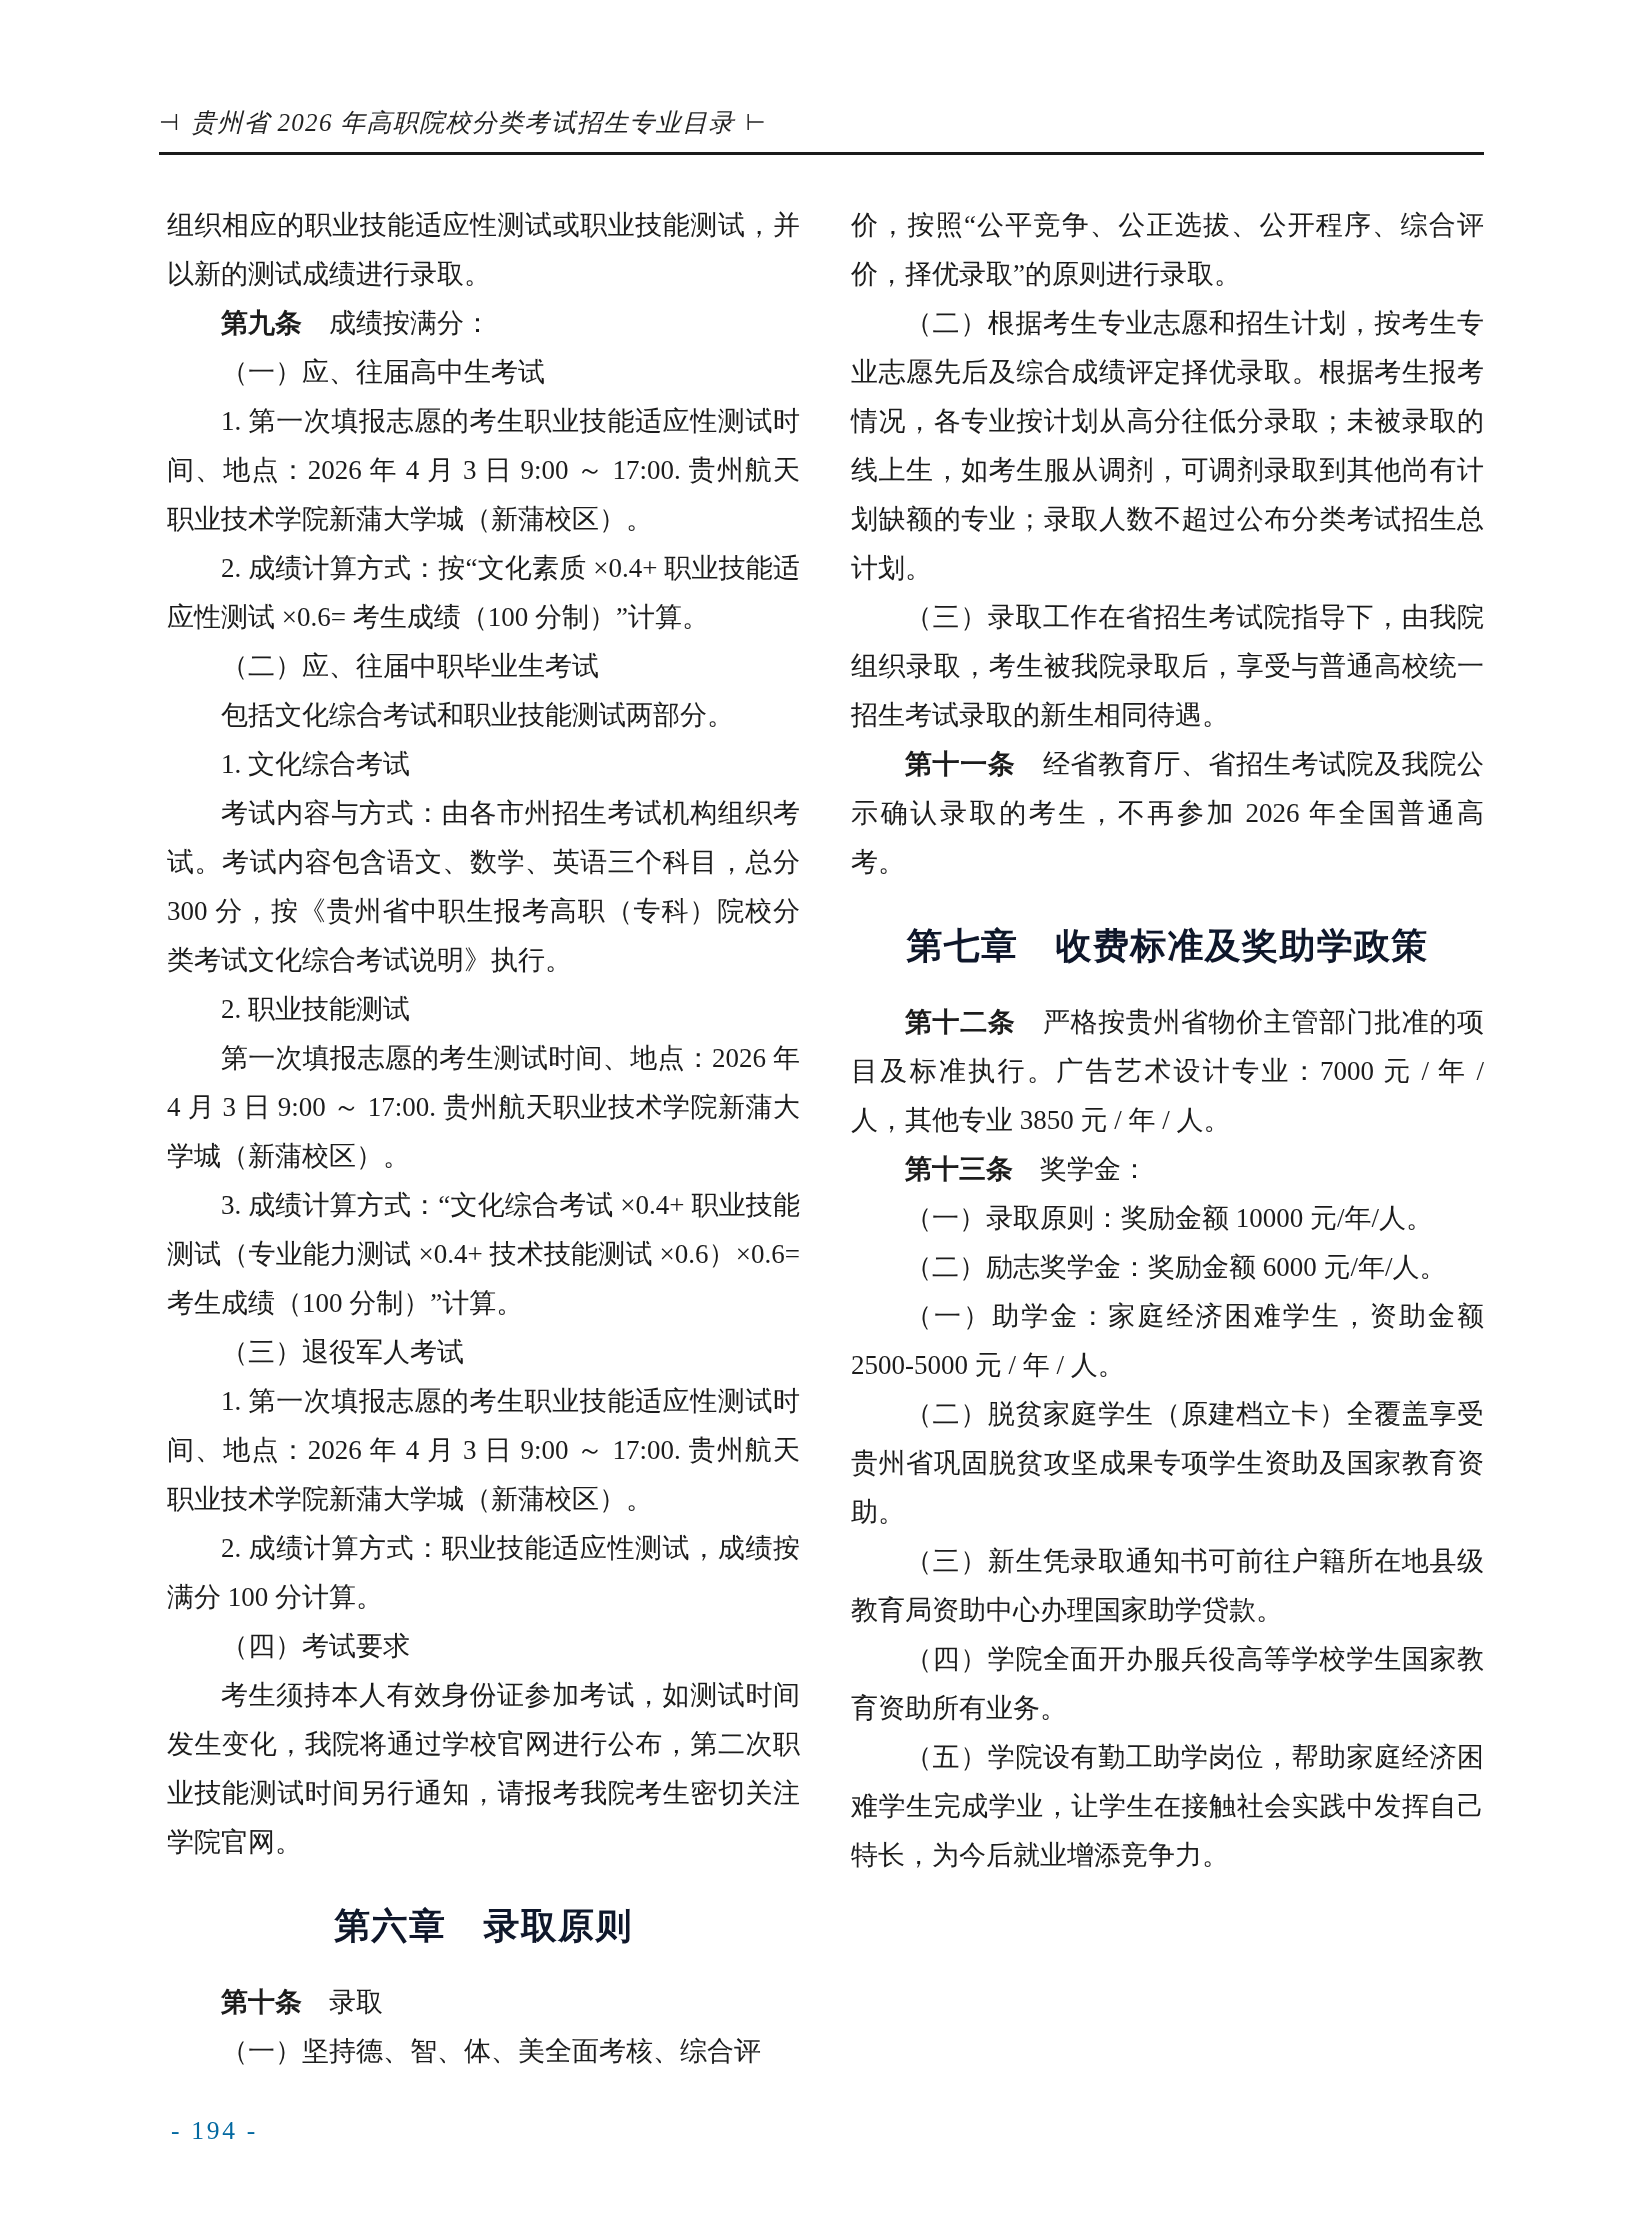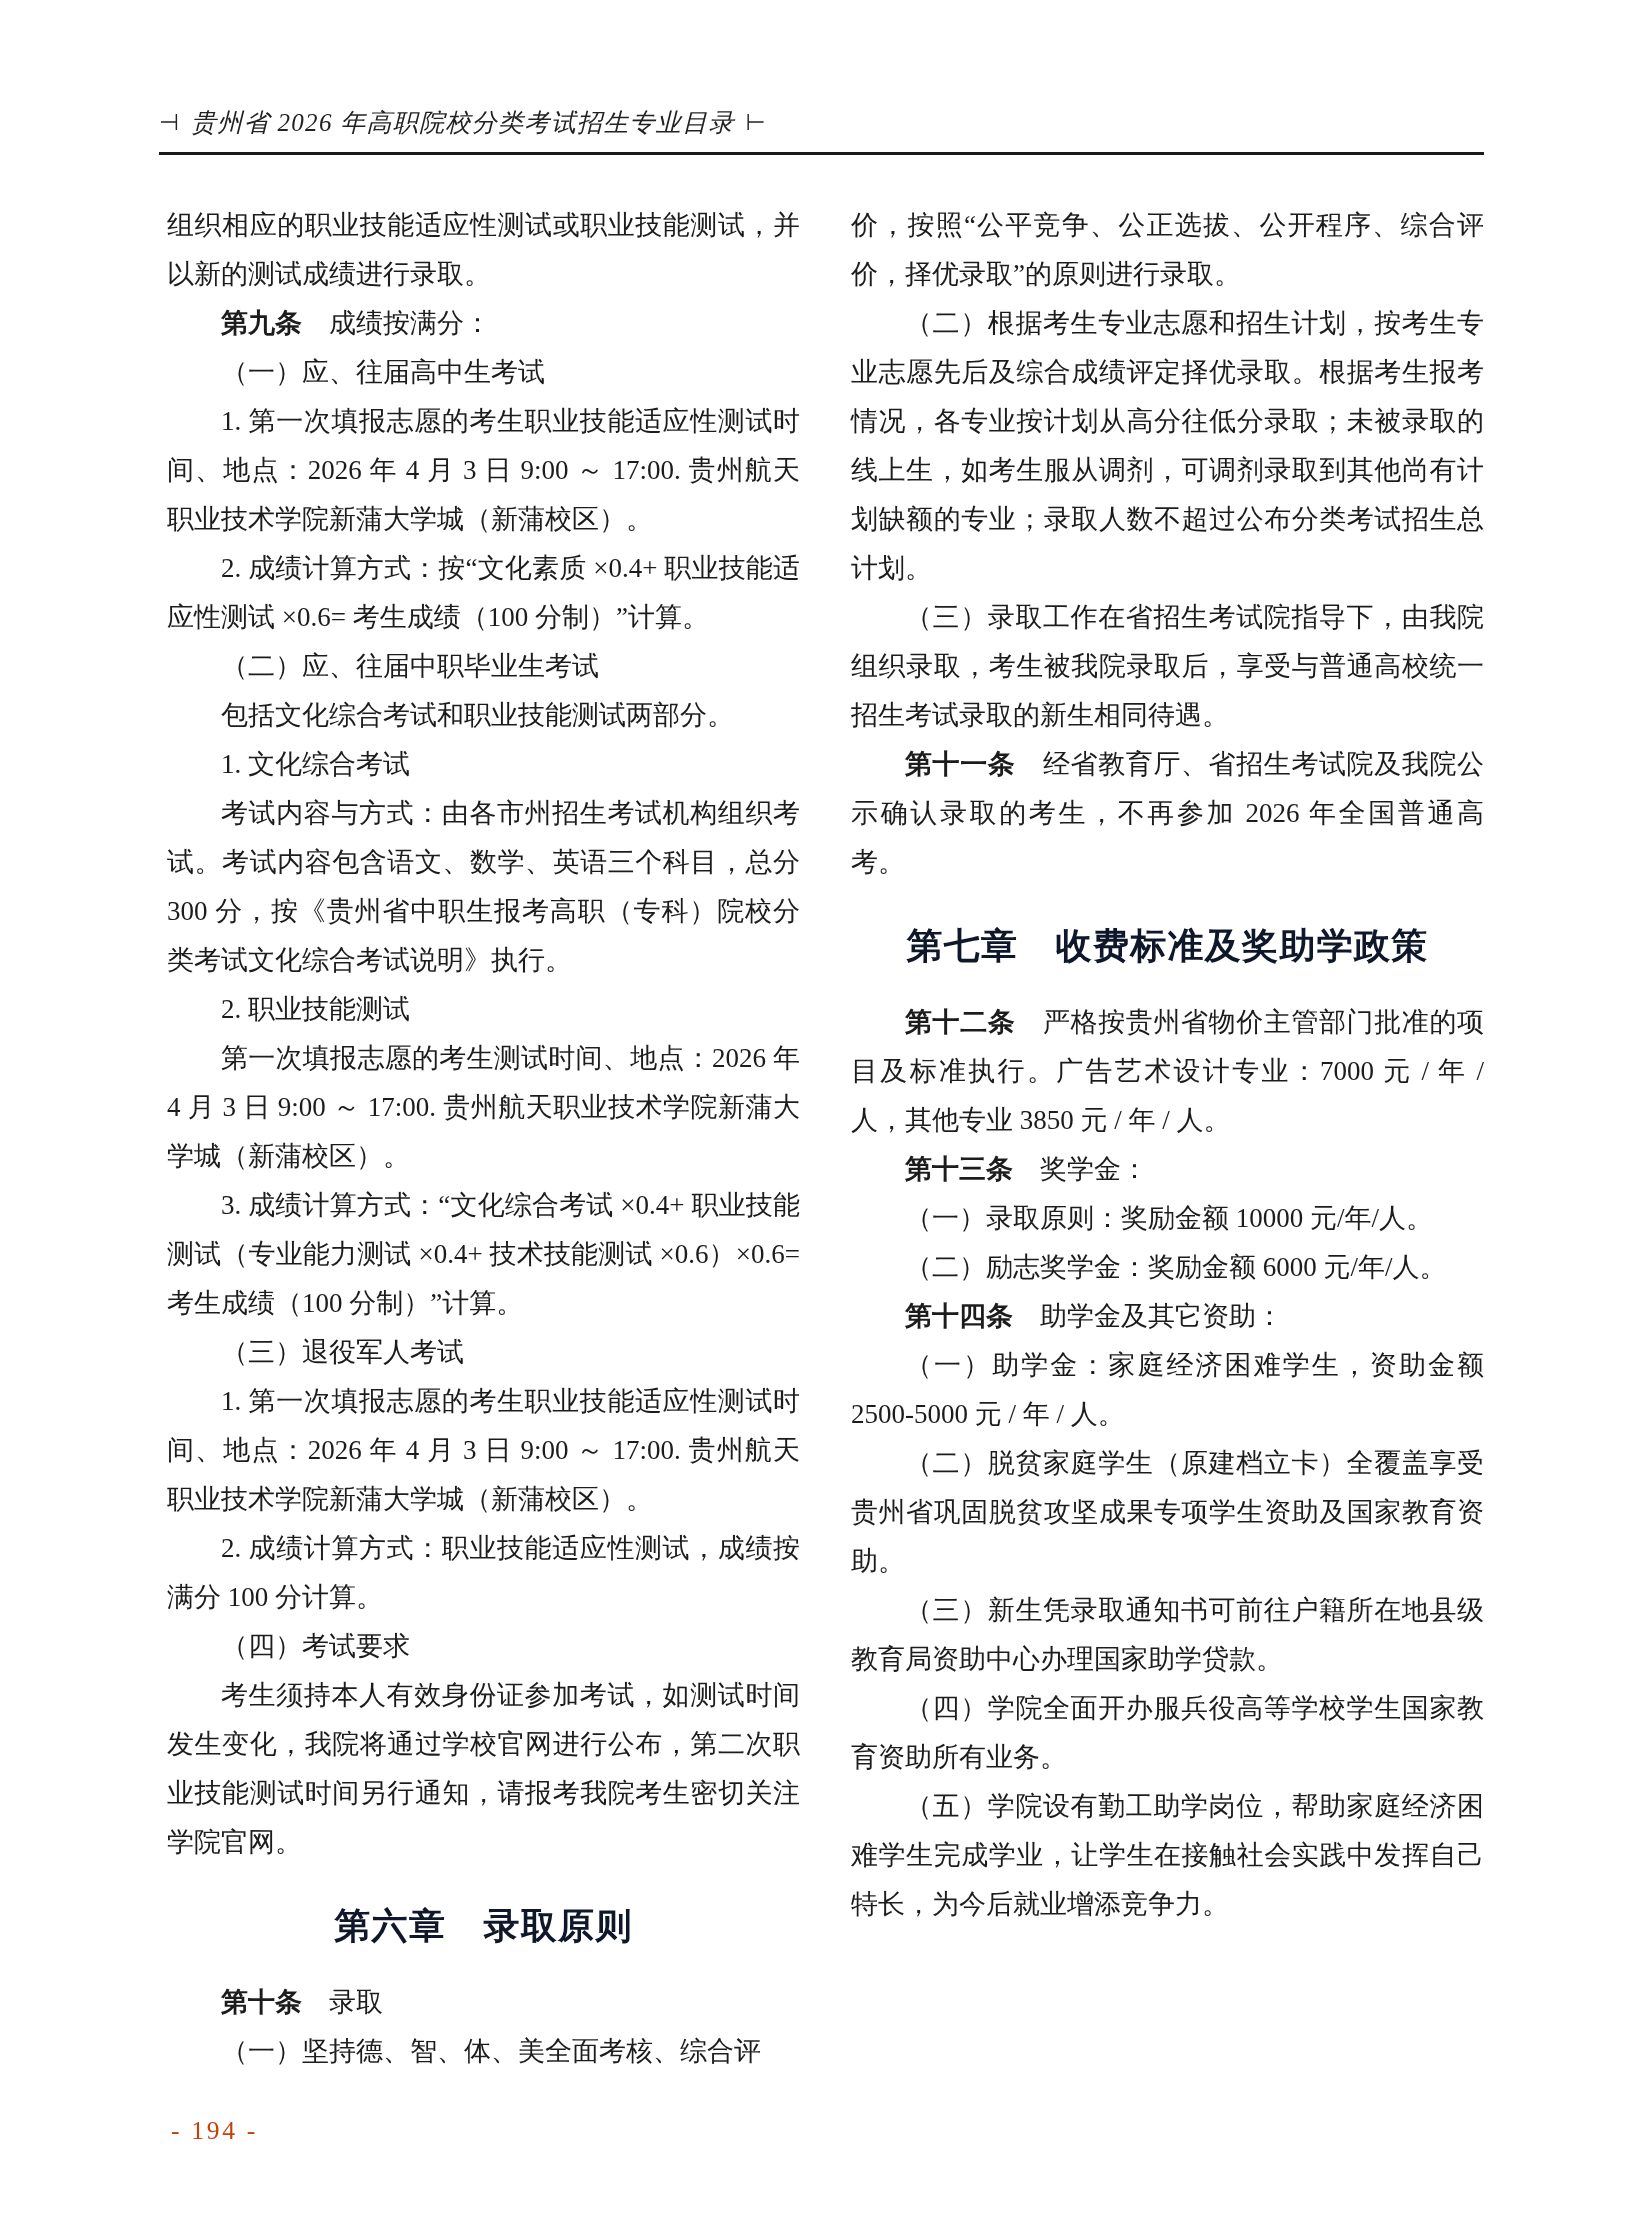--- a/index.html
+++ b/index.html
@@ -69,21 +69,21 @@
     letter-spacing: 1.3px;
     margin: 34px 0 28px 0;
     color: #0f172a;
   }
   .page-footer {
     position: absolute;
     left: 171px;
     top: 2116px;
     font-size: 25.5px;
     letter-spacing: 2.7px;
-    color: #c2410c;
+    color: #0369a1;
   }
 </style>
 </head>
 <body>
 
 <div class="page">
 
   <header class="page-header">
     <div class="running-head">
       <span class="head-mark">⊣</span>
@@ -119,21 +119,20 @@
     <section class="column">
         <p class="para noindent">价，按照“公平竞争、公正选拔、公开程序、综合评价，择优录取”的原则进行录取。</p>
         <p class="para">（二）根据考生专业志愿和招生计划，按考生专业志愿先后及综合成绩评定择优录取。根据考生报考情况，各专业按计划从高分往低分录取；未被录取的线上生，如考生服从调剂，可调剂录取到其他尚有计划缺额的专业；录取人数不超过公布分类考试招生总计划。</p>
         <p class="para">（三）录取工作在省招生考试院指导下，由我院组织录取，考生被我院录取后，享受与普通高校统一招生考试录取的新生相同待遇。</p>
         <p class="para"><b class="clause">第十一条</b><span>　经省教育厅、省招生考试院及我院公示确认录取的考生，不再参加 2026 年全国普通高考。</span></p>
         <h2 class="chapter">第七章　收费标准及奖助学政策</h2>
         <p class="para"><b class="clause">第十二条</b><span>　严格按贵州省物价主管部门批准的项目及标准执行。广告艺术设计专业：7000 元 / 年 / 人，其他专业 3850 元 / 年 / 人。</span></p>
         <p class="para"><b class="clause">第十三条</b><span>　奖学金：</span></p>
         <p class="para">（一）录取原则：奖励金额 10000 元/年/人。</p>
         <p class="para">（二）励志奖学金：奖励金额 6000 元/年/人。</p>
-        <p class="para"><b class="clause">第十四条</b><span>　助学金及其它资助：</span></p>
         <p class="para">（一）助学金：家庭经济困难学生，资助金额 2500-5000 元 / 年 / 人。</p>
         <p class="para">（二）脱贫家庭学生（原建档立卡）全覆盖享受贵州省巩固脱贫攻坚成果专项学生资助及国家教育资助。</p>
         <p class="para">（三）新生凭录取通知书可前往户籍所在地县级教育局资助中心办理国家助学贷款。</p>
         <p class="para">（四）学院全面开办服兵役高等学校学生国家教育资助所有业务。</p>
         <p class="para">（五）学院设有勤工助学岗位，帮助家庭经济困难学生完成学业，让学生在接触社会实践中发挥自己特长，为今后就业增添竞争力。</p>
       </section>
   </main>
 
   <footer class="page-footer">
     <span>- 194 -</span>

